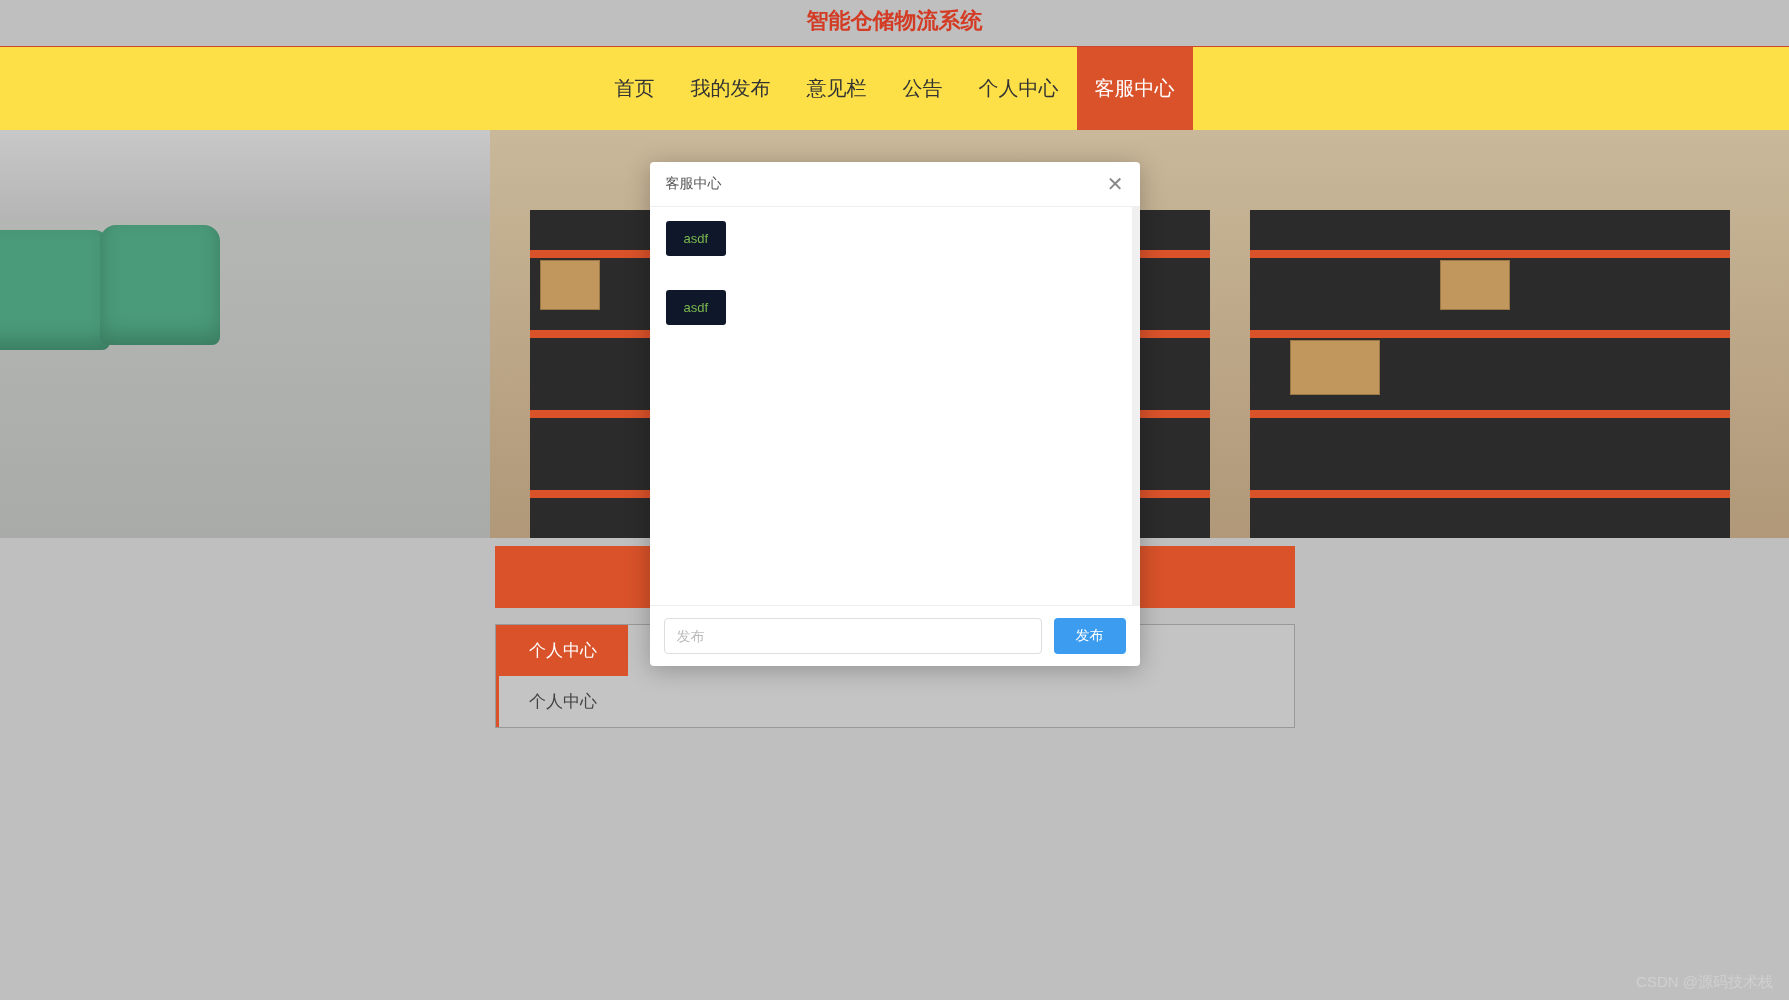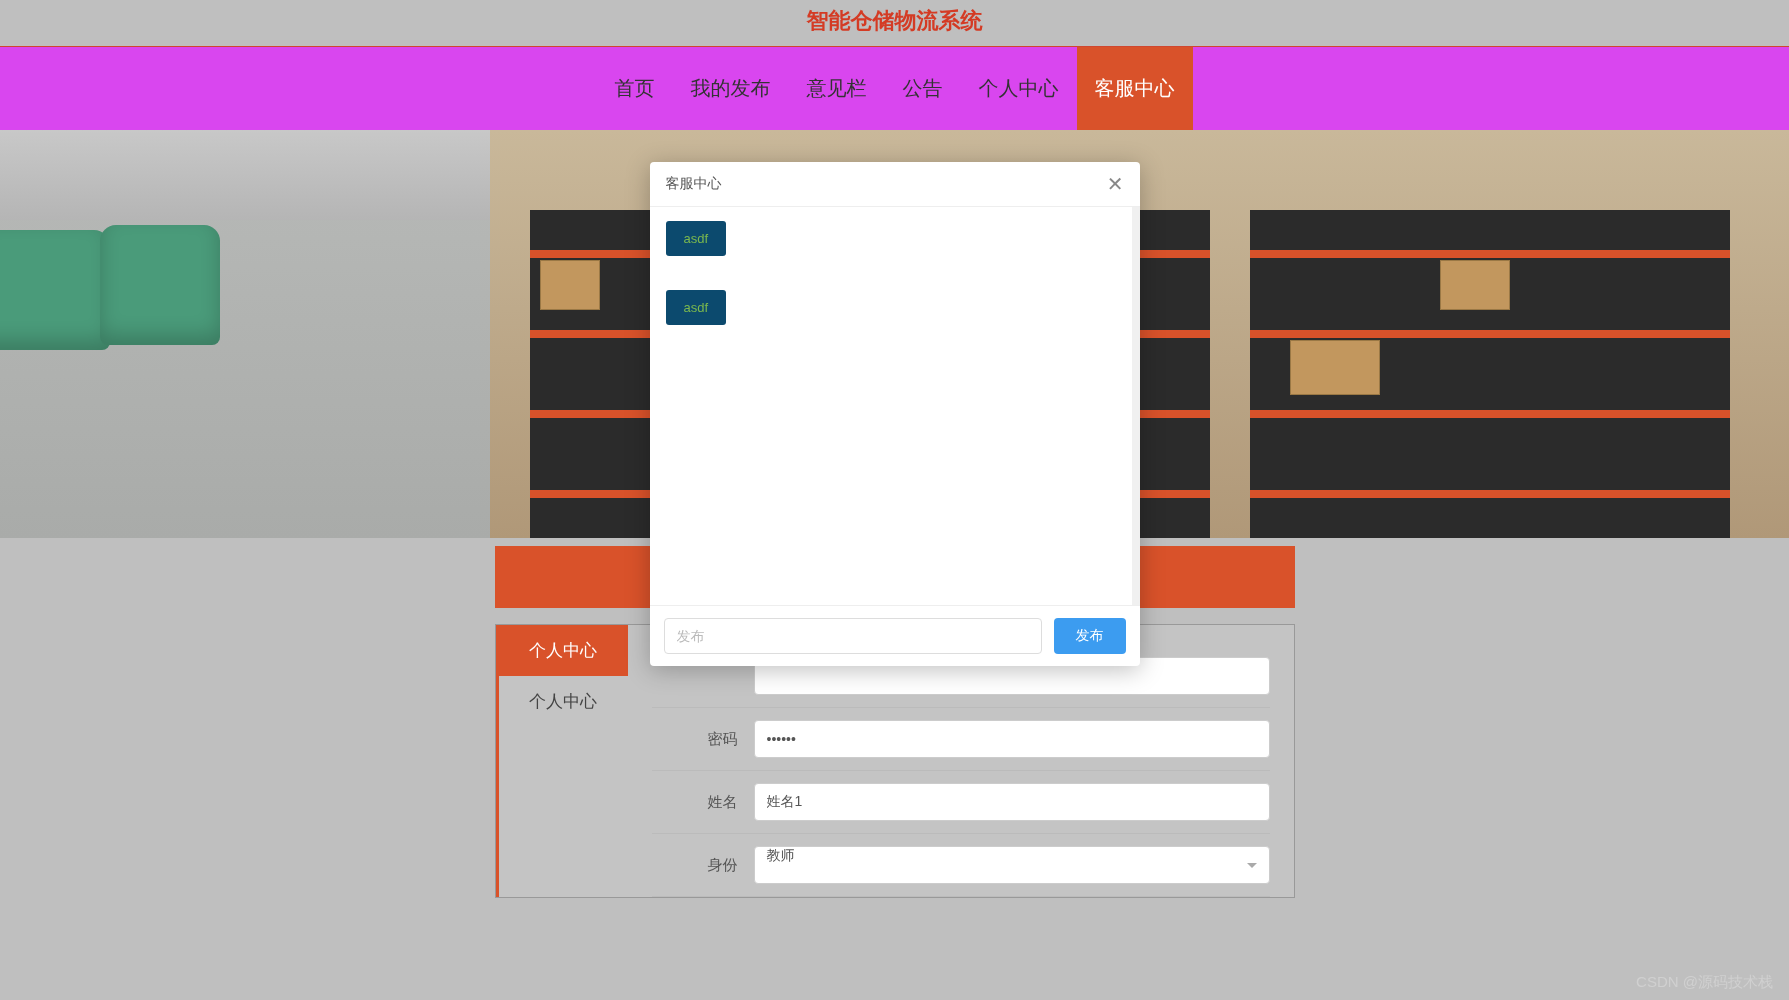--- a/index.html
+++ b/index.html
@@ -1,18 +1,18 @@
 <!DOCTYPE html>
 <html><head>
 <meta charset="utf-8">
 <style>
 *{margin:0;padding:0;box-sizing:border-box;font-family:"Microsoft YaHei","PingFang SC",sans-serif}
 body{background:#bfbfbf;width:1789px;height:1000px;overflow:hidden;position:relative}
 .header-title{text-align:center;font-size:22px;color:#d43b24;font-weight:700;padding:6px 0 10px;border-bottom:1px solid #d0472f}
-.nav{display:flex;justify-content:center;background:#d946ef}
+.nav{display:flex;justify-content:center;background:#fde047}
 .nav-item{padding:28px 18px;font-size:20px;color:#333;cursor:pointer}
 .nav-item.active{background:#d9522a;color:#fff}
 .hero{display:flex;height:408px;width:100%}
 .hero-left{width:490px;background:linear-gradient(#b8bab8,#a9aba9);position:relative;overflow:hidden}
 .tank{position:absolute;width:140px;height:120px;background:#4a9b7a;border-radius:16px 16px 8px 8px;box-shadow:inset 0 -10px 20px rgba(0,0,0,.2)}
 .tank1{left:-30px;top:100px}
 .tank2{left:100px;top:95px;width:120px}
 .ceiling{position:absolute;top:0;left:0;right:0;height:90px;background:linear-gradient(#c8c8c8,#b5b5b5)}
 .hero-right{flex:1;background:linear-gradient(#c9b89a,#b09878);position:relative;overflow:hidden}
 .shelf{position:absolute;background:#2b2b2b;top:80px;bottom:0}
@@ -33,21 +33,21 @@
 .form-label{width:86px;text-align:right;margin-right:16px;font-size:15px;color:#555}
 .form-input{flex:1;height:38px;border:1px solid #ccc;border-radius:4px;background:#fff;padding:0 12px;font-size:14px;color:#555}
 .form-select{flex:1;height:38px;border:1px solid #ccc;border-radius:4px;background:#fff;padding:0 12px;font-size:14px;color:#555;position:relative}
 .sel-caret{position:absolute;right:12px;top:16px;width:0;height:0;border-left:5px solid transparent;border-right:5px solid transparent;border-top:5px solid #aaa}
 .modal-overlay{position:absolute;inset:0;display:flex;align-items:flex-start;justify-content:center}
 .modal{width:490px;background:#fff;border-radius:4px;margin-top:162px;box-shadow:0 4px 24px rgba(0,0,0,.25);display:flex;flex-direction:column}
 .modal-header{display:flex;justify-content:space-between;align-items:center;padding:12px 16px;border-bottom:1px solid #eee}
 .modal-title{font-size:14px;color:#555}
 .modal-close{font-size:20px;color:#888;cursor:pointer;line-height:1}
 .modal-body{height:398px;overflow-y:auto;padding:14px 16px;position:relative}
-.msg{display:inline-block;background:#0c4a6e;color:#7bb84e;padding:10px 18px;border-radius:3px;font-size:13px;margin-bottom:34px}
+.msg{display:inline-block;background:#0f172a;color:#7bb84e;padding:10px 18px;border-radius:3px;font-size:13px;margin-bottom:34px}
 .modal-footer{display:flex;gap:12px;padding:12px 14px;border-top:1px solid #eee}
 .chat-input{flex:1;height:36px;border:1px solid #ddd;border-radius:4px;padding:0 12px;font-size:14px}
 .chat-input::placeholder{color:#bbb}
 .send-btn{background:#3c9cf0;color:#fff;border:none;border-radius:4px;padding:0 22px;font-size:14px;cursor:pointer}
 .watermark{position:absolute;right:16px;bottom:8px;color:#d0d0d0;font-size:15px}
 .scrollbar-fake{position:absolute;right:0;top:0;width:8px;background:#f0f0f0;height:100%}
 </style>
 </head>
 <body>
 
@@ -101,41 +101,20 @@
   </div>
 </div>
 
 <div class="content">
   <div class="orange-bar"></div>
   <div class="panel">
     <div class="sidebar">
       <div class="sidebar-item active">个人中心</div>
       <div class="sidebar-item">个人中心</div>
     </div>
-    <div class="form-area">
-      <div class="form-row">
-        <div class="form-label"></div>
-        <input class="form-input" style="">
-      </div>
-      <div class="form-row">
-        <div class="form-label">密码</div>
-        <input class="form-input" value="••••••" style="">
-      </div>
-      <div class="form-row">
-        <div class="form-label">姓名</div>
-        <input class="form-input" value="姓名1" style="">
-      </div>
-      <div class="form-row">
-        <div class="form-label">身份</div>
-        <div class="form-select">
-          <span>教师</span>
-          <span class="sel-caret"></span>
-        </div>
-      </div>
-    </div>
   </div>
 </div>
 
 <div class="modal-overlay">
   <div class="modal">
     <div class="modal-header">
       <div class="modal-title">客服中心</div>
       <div class="modal-close">✕</div>
     </div>
     <div class="modal-body">

